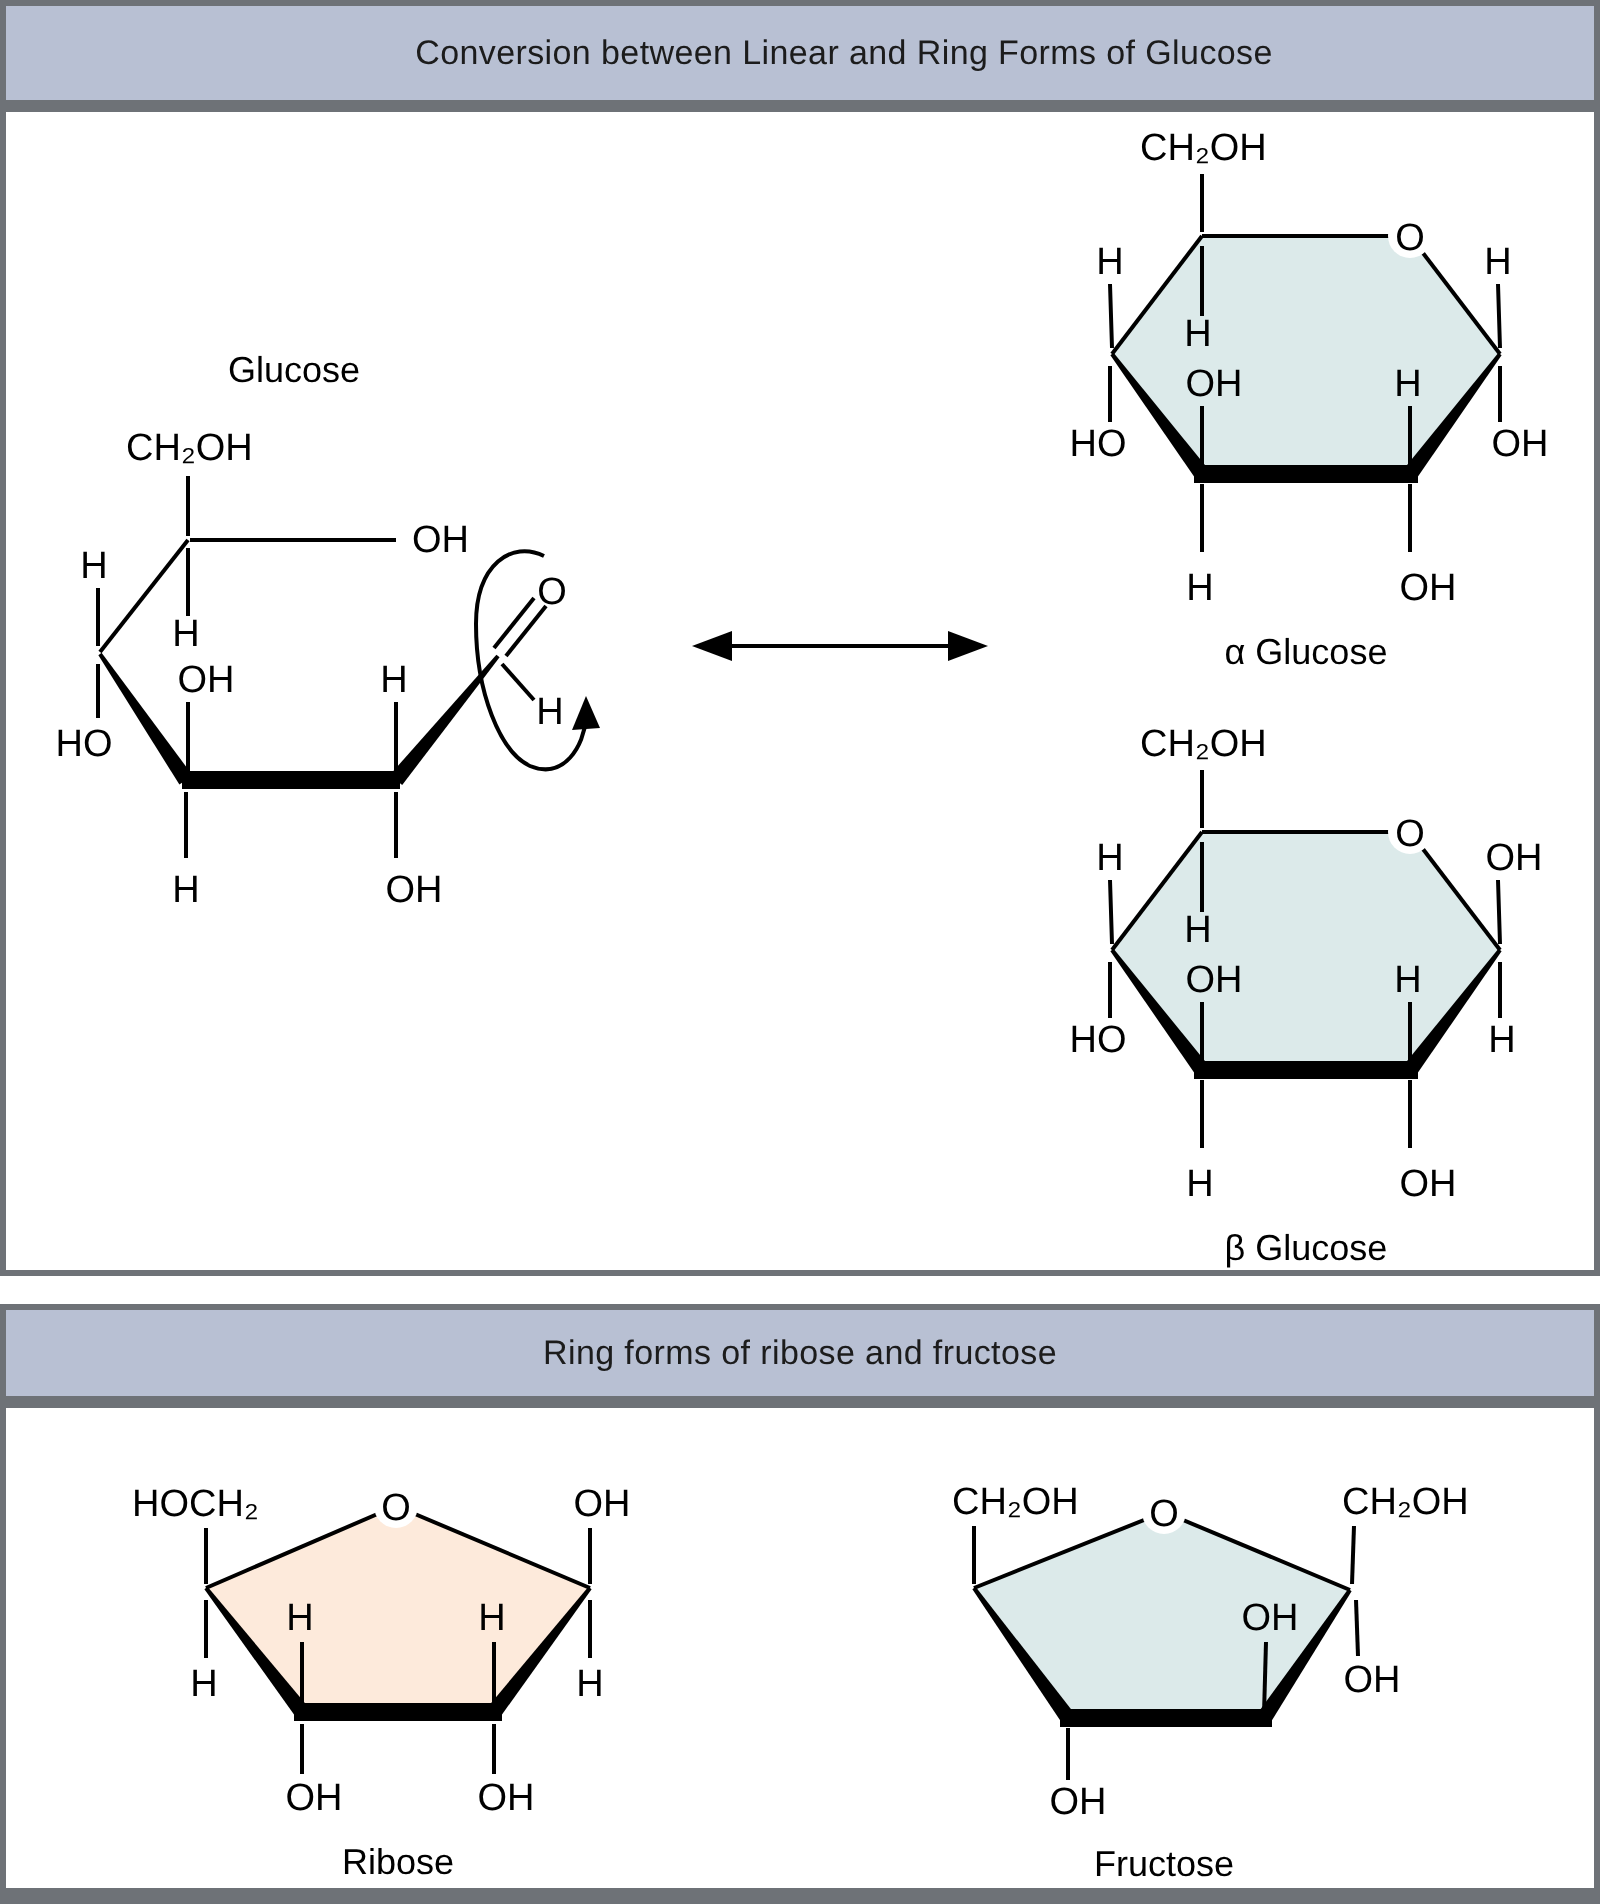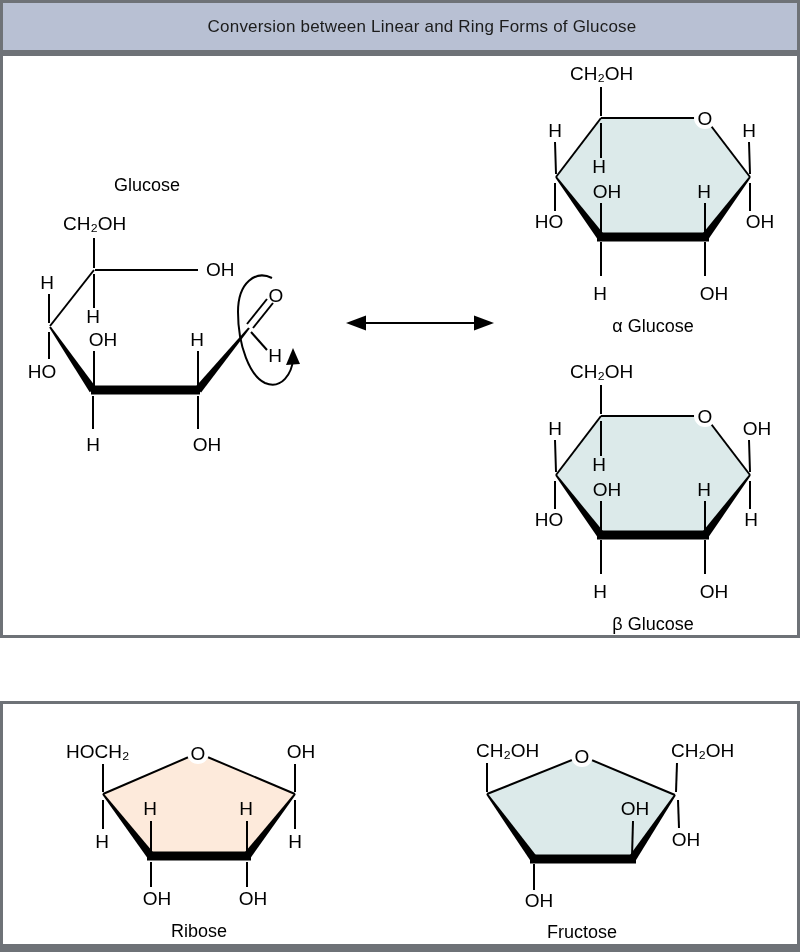--- a/index.html
+++ b/index.html
@@ -142,20 +142,23 @@
     <text class="atom mid" x="79" y="118">H</text>
     <text class="atom mid" x="87" y="143">OH</text>
     <text class="atom mid" x="184" y="143">H</text>
     <text class="atom mid" x="29" y="173">HO</text>
     <text class="atom mid" x="231" y="173">H</text>
     <text class="atom mid" x="80" y="245">H</text>
     <text class="atom mid" x="194" y="245">OH</text>
     <text class="cap mid" x="133" y="277">β Glucose</text>
   </svg>
 
+  <div id="header-bottom" class="hdr">
+    <span>Ring forms of ribose and fructose</span>
+  </div>
 
   <div id="panel-bottom" class="panel"></div>
 
   <svg style="left:50px;top:730px" width="280" height="215" viewBox="0 0 280 215">
     <polygon class="ring-ribose" points="53,64 148,23 245,64 197,126 101,126"></polygon>
     <g>
       <line class="bond" x1="53" y1="34" x2="53" y2="62"></line>
       <line class="bond" x1="53" y1="64" x2="148" y2="23"></line>
       <line class="bond" x1="148" y1="23" x2="245" y2="64"></line>
       <polygon class="wedge" points="52.2,64.6 53.8,63.4 104.2,123.6 97.8,128.4"></polygon>

